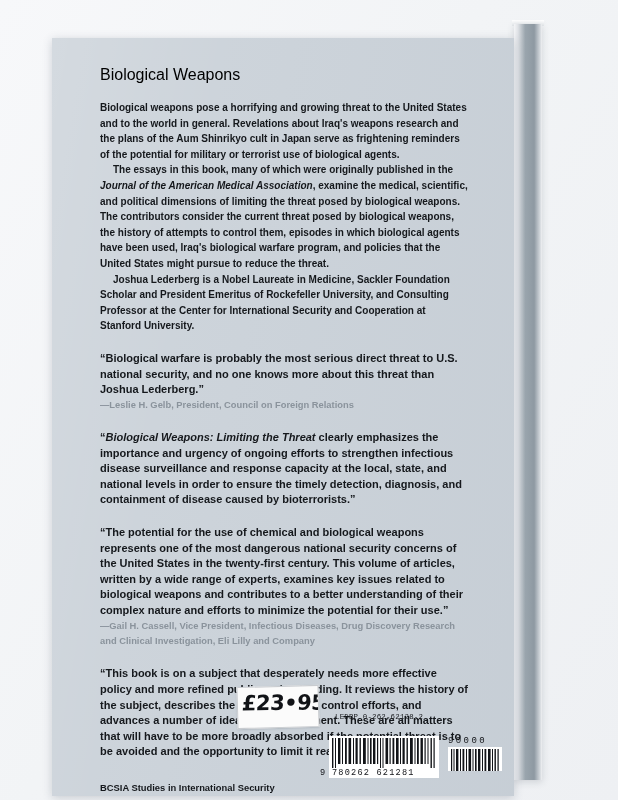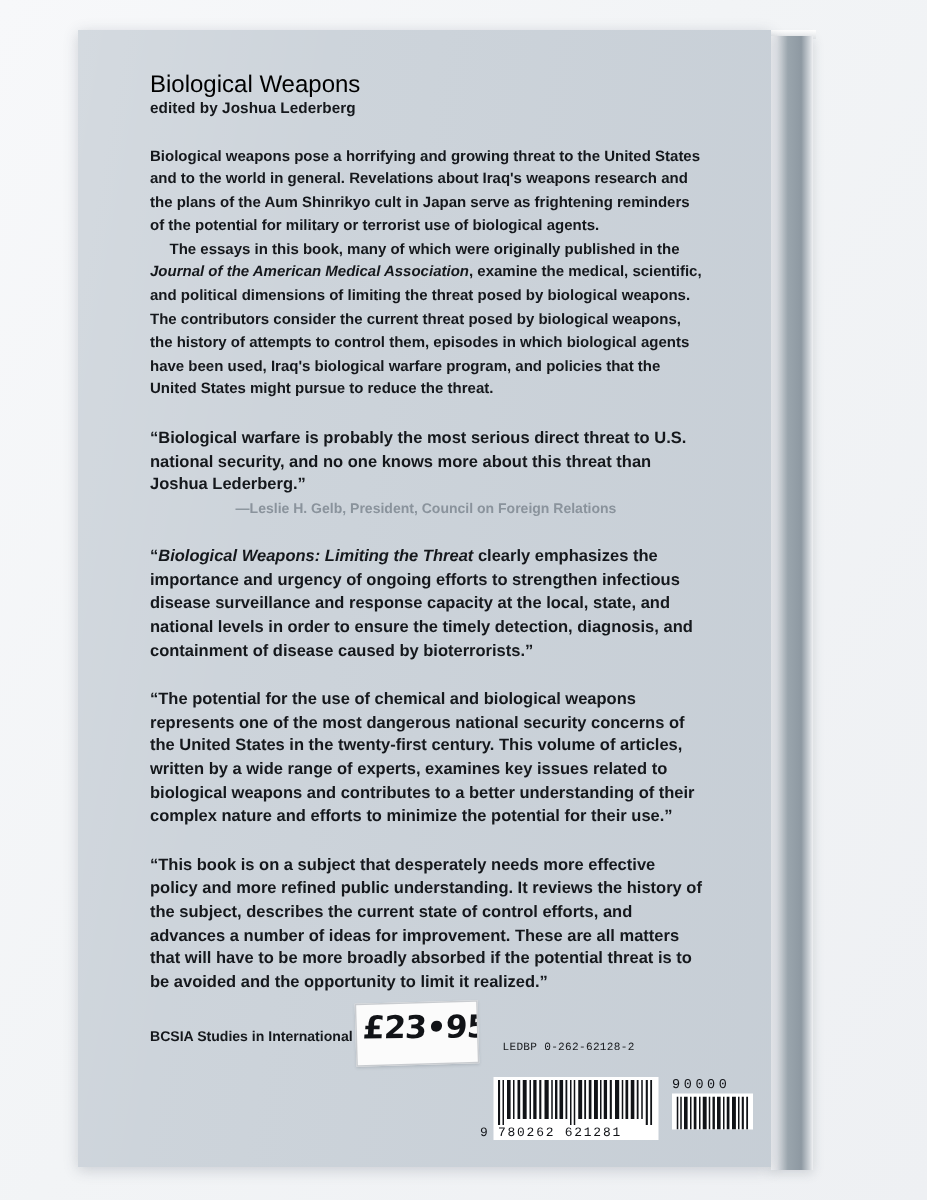--- a/index.html
+++ b/index.html
@@ -19,21 +19,21 @@
   #photo-bg {
     position: absolute;
     inset: 0;
     background: linear-gradient(120deg, #f7f8fa 0%, #f2f4f6 45%, #eef0f3 100%);
   }
 
   
   #book {
     position: absolute;
     left: 52px;
-    top: 20px;
+    top: 38px;
     width: 462px;
     height: 758px;
     background: #ccd3da;
     box-shadow: 0 2px 9px rgba(60,70,85,0.22);
   }
   
   #book::before {
     content: "";
     position: absolute;
     inset: 0;
@@ -98,21 +98,20 @@
     font-weight: 600;
     margin: 0;
   }
   .quote-text em { font-style: italic; }
   .quote-attr {
     color: #8a939c;
     font-size: 9.35px;
     line-height: 15.4px;
     font-weight: 600;
     margin: 0;
-    text-align: center;
   }
 
   .series-footer {
     margin-top: 20px;
     color: #15181c;
     font-size: 9.4px;
     font-weight: 700;
     line-height: 15px;
   }
 
@@ -206,38 +205,39 @@
 <div id="photo-bg"></div>
 
 <div id="page-block-top"></div>
 <div id="page-block"></div>
 
 <div id="book">
 
   <div class="cover-inner">
 
     <div>Biological Weapons</div>
-    <div class="title-line">edited by Joshua Lederberg</div>
 
     <div class="body-block">
       <p>Biological weapons pose a horrifying and growing threat to the United States and to the world in general. Revelations about Iraq's weapons research and the plans of the Aum Shinrikyo cult in Japan serve as frightening reminders of the potential for military or terrorist use of biological agents.</p>
       <p><span>The essays in this book, many of which were originally published in the </span><em>Journal of the American Medical Association</em><span>, examine the medical, scientific, and political dimensions of limiting the threat posed by biological weapons. The contributors consider the current threat posed by biological weapons, the history of attempts to control them, episodes in which biological agents have been used, Iraq's biological warfare program, and policies that the United States might pursue to reduce the threat.</span></p>
+      <p>Joshua Lederberg is a Nobel Laureate in Medicine, Sackler Foundation Scholar and President Emeritus of Rockefeller University, and Consulting Professor at the Center for International Security and Cooperation at Stanford University.</p>
     </div>
 
     <div class="quote-group">
       <p class="quote-text">“Biological warfare is probably the most serious direct threat to U.S. national security, and no one knows more about this threat than Joshua Lederberg.”</p>
       <p class="quote-attr">—Leslie H. Gelb, President, Council on Foreign Relations</p>
     </div>
 
     <div class="quote-group">
       <p class="quote-text"><span>“</span><em>Biological Weapons: Limiting the Threat</em><span> clearly emphasizes the importance and urgency of ongoing efforts to strengthen infectious disease surveillance and response capacity at the local, state, and national levels in order to ensure the timely detection, diagnosis, and containment of disease caused by bioterrorists.”</span></p>
     </div>
 
     <div class="quote-group">
       <p class="quote-text">“The potential for the use of chemical and biological weapons represents one of the most dangerous national security concerns of the United States in the twenty-first century.  This volume of articles, written by a wide range of experts, examines key issues related to biological weapons and contributes to a better understanding of their complex nature and efforts to minimize the potential for their use.”</p>
+      <p class="quote-attr">—Gail H. Cassell, Vice President, Infectious Diseases, Drug Discovery Research and Clinical Investigation, Eli Lilly and Company</p>
     </div>
 
     <div class="quote-group">
       <p class="quote-text">“This book is on a subject that desperately needs more effective policy and more refined public understanding. It reviews the history of the subject, describes the current state of control efforts, and advances a number of ideas for improvement. These are all matters that will have to be more broadly absorbed if the potential threat is to be avoided and the opportunity to limit it realized.”</p>
     </div>
 
     <div class="series-footer">BCSIA Studies in International Security</div>
 
   </div>
 

